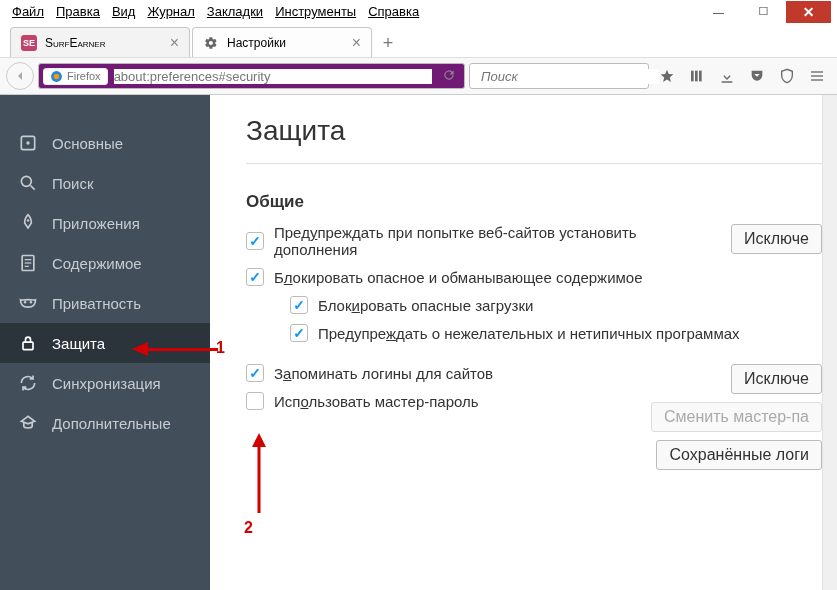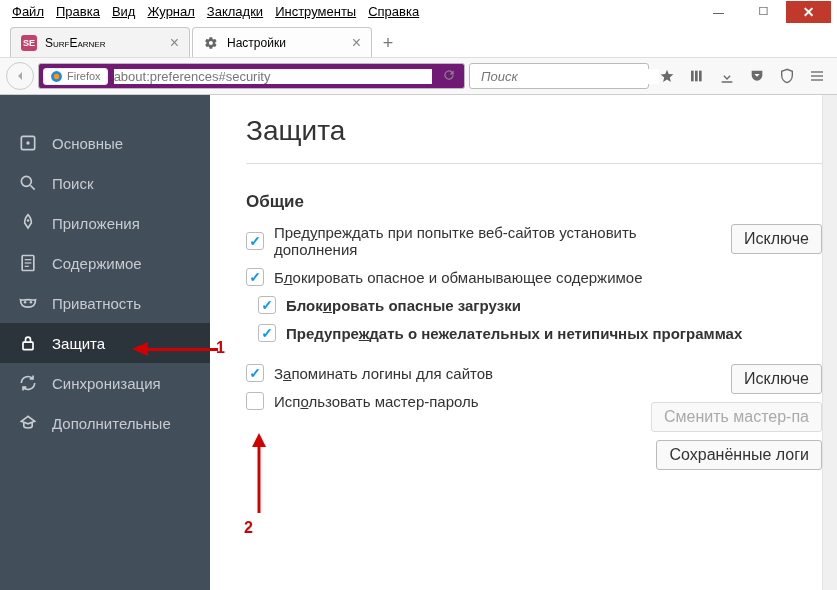--- a/index.html
+++ b/index.html
@@ -45,21 +45,21 @@
 .sidebar { width: 210px; background: #424e5a; color: #c7ccd1; display: flex; flex-direction: column; padding-top: 28px; }
 .sb-item { display: flex; align-items: center; gap: 14px; padding: 10px 18px; cursor: pointer; font-size: 15px; }
 .sb-item svg { width: 20px; height: 20px; fill: #c7ccd1; flex-shrink: 0; }
 .sb-item.active { background: #2b333b; color: #fff; }
 .sb-item.active svg { fill: #fff; }
 
 .main { flex: 1; padding: 20px 0 0 36px; overflow: hidden; color: #333; }
 .main h1 { font-size: 28px; font-weight: 400; color: #333; padding-bottom: 16px; border-bottom: 1px solid #ddd; margin-bottom: 28px; margin-right: 0;}
 .section-title { font-size: 17px; font-weight: 600; margin-bottom: 12px; }
 .checkbox-row { display: flex; align-items: center; gap: 10px; margin-bottom: 10px; font-size: 15px; color: #333; }
-.checkbox-row.indent { margin-left: 12px; font-weight: bold; }
+.checkbox-row.indent { margin-left: 44px; }
 .checkbox { width: 18px; height: 18px; border: 1px solid #bbb; border-radius: 3px; display: flex; align-items: center; justify-content: center; flex-shrink: 0; cursor: pointer; background: #fff; }
 .checkbox.checked::after { content: '✓'; color: #0996f8; font-size: 14px; font-weight: bold; line-height: 1; }
 .checkbox-row label .ul { text-decoration: underline; }
 .btn { border: 1px solid #bbb; background: #f9f9f9; height: 30px; padding: 0 12px; border-radius: 3px; font-size: 16px; cursor: pointer; white-space: nowrap; color: #333; }
 .btn.disabled { color: #aaa; border-color: #ddd; }
 .buttons-right { margin-left: auto; display: flex; flex-direction: column; gap: 8px; align-items: flex-end; }
 .group { margin-bottom: 22px; }
 .row-flex { display: flex; gap: 12px; }
 .row-flex .left { flex: 1; }
 

